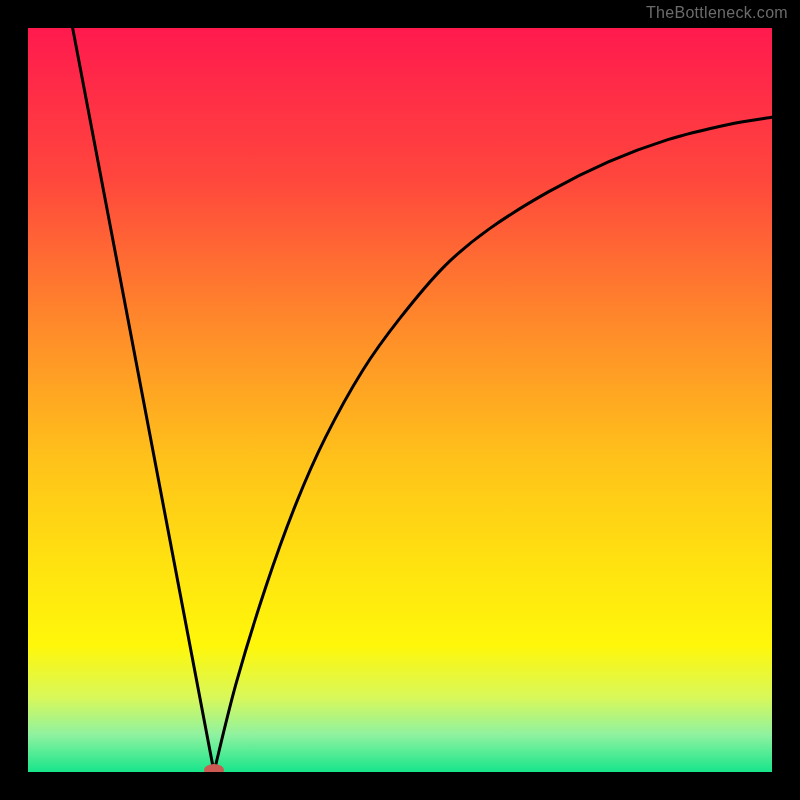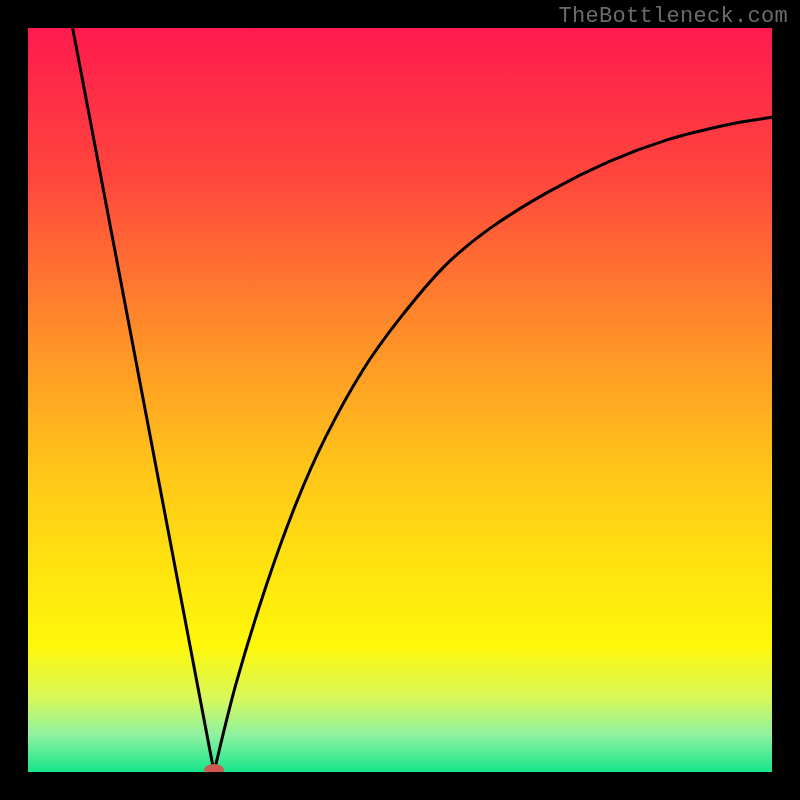--- a/index.html
+++ b/index.html
@@ -21,22 +21,22 @@
     left: 28px;
     top: 28px;
     width: 744px;
     height: 744px;
     overflow: hidden;
   }
   .watermark {
     position: absolute;
     top: 4px;
     right: 12px;
-    font-family: Liberation Mono, monospace;
-    font-size: 22px;
+    font-family: Liberation Sans, sans-serif;
+    font-size: 16px;
     color: #6b6b6b;
     font-weight: 500;
     letter-spacing: 0.3px;
     z-index: 5;
   }
   svg { display: block; }
 </style>
 </head>
 <body>
 

